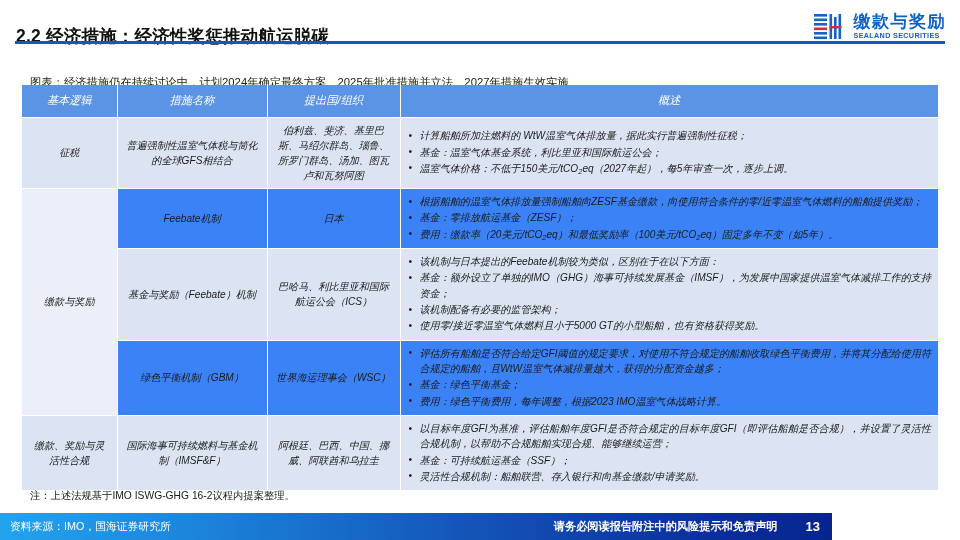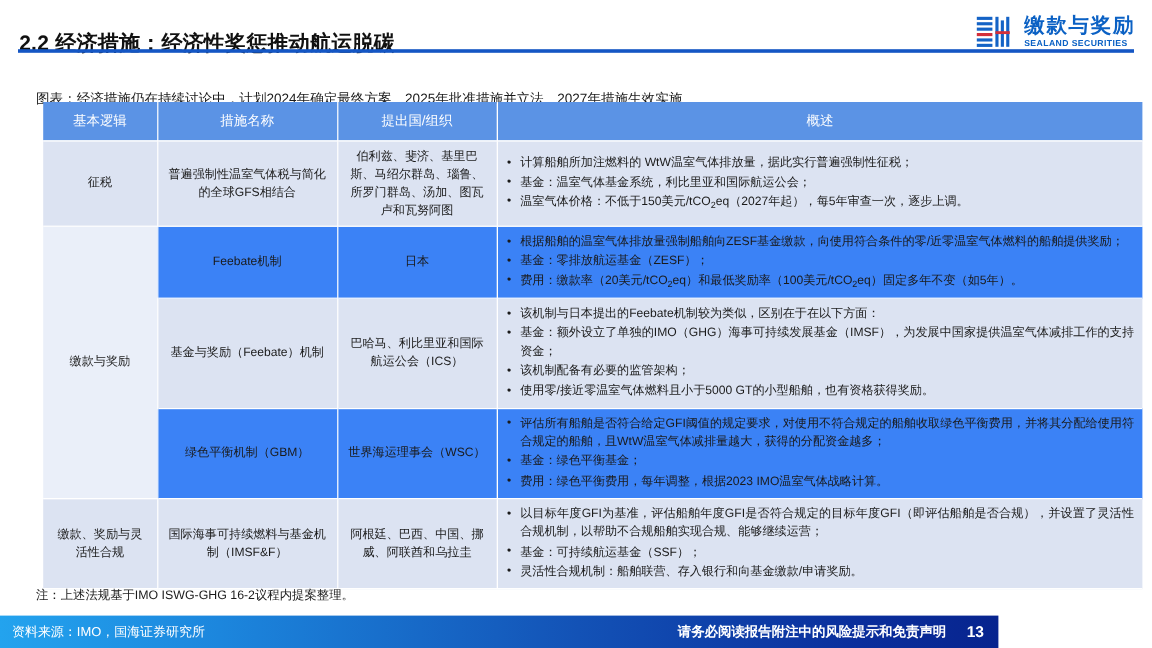--- a/index.html
+++ b/index.html
@@ -53,22 +53,23 @@
     left: 30px; top: 59px;
     font-size: 11.3px;
     color: #1a1a1a;
     white-space: nowrap;
     margin-top: 16px;
   }
 
   
   .tbl-wrap {
     position: absolute;
-    left: 36px; top: 85px;
+    left: 22px; top: 85px;
     width: 764px;
+    font-style: italic;
   }
   table.ecotbl {
     width: 100%;
     border-collapse: collapse;
     table-layout: fixed;
   }
   table.ecotbl col.c1 { width: 95px; }
   table.ecotbl col.c2 { width: 150px; }
   table.ecotbl col.c3 { width: 133px; }
   table.ecotbl col.c4 { width: 538px; }
@@ -141,21 +142,21 @@
     align-items: center;
   }
   .footer-left {
     color: #ffffff;
     font-size: 10.8px;
     margin-left: 10px;
     white-space: nowrap;
   }
   .footer-right {
     margin-left: auto;
-    display: flex; align-items: flex-end; gap: 17px;
+    display: flex; align-items: flex-end; gap: 28px;
     margin-right: 12px;
   }
   .footer-disc {
     color: #ffffff;
     font-size: 11.2px;
     font-weight: bold;
     white-space: nowrap;
   }
   .footer-page {
     color: #ffffff;

